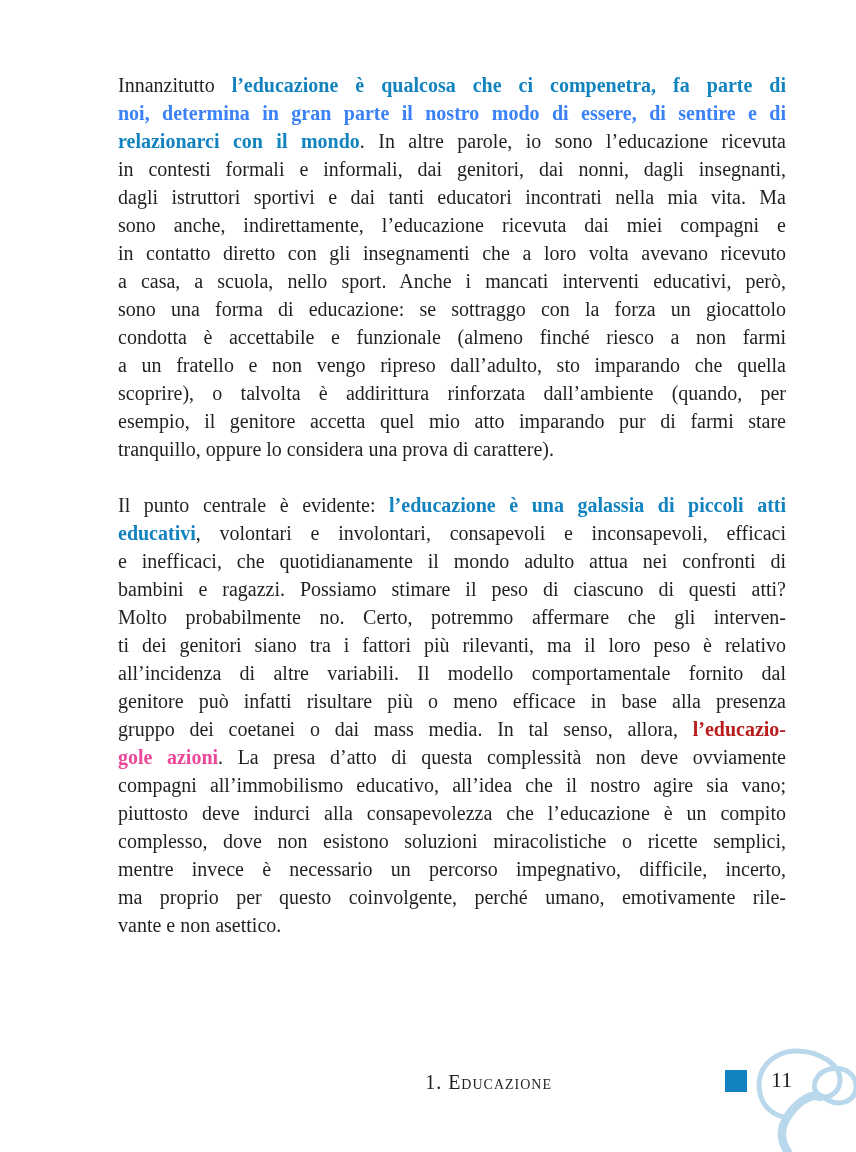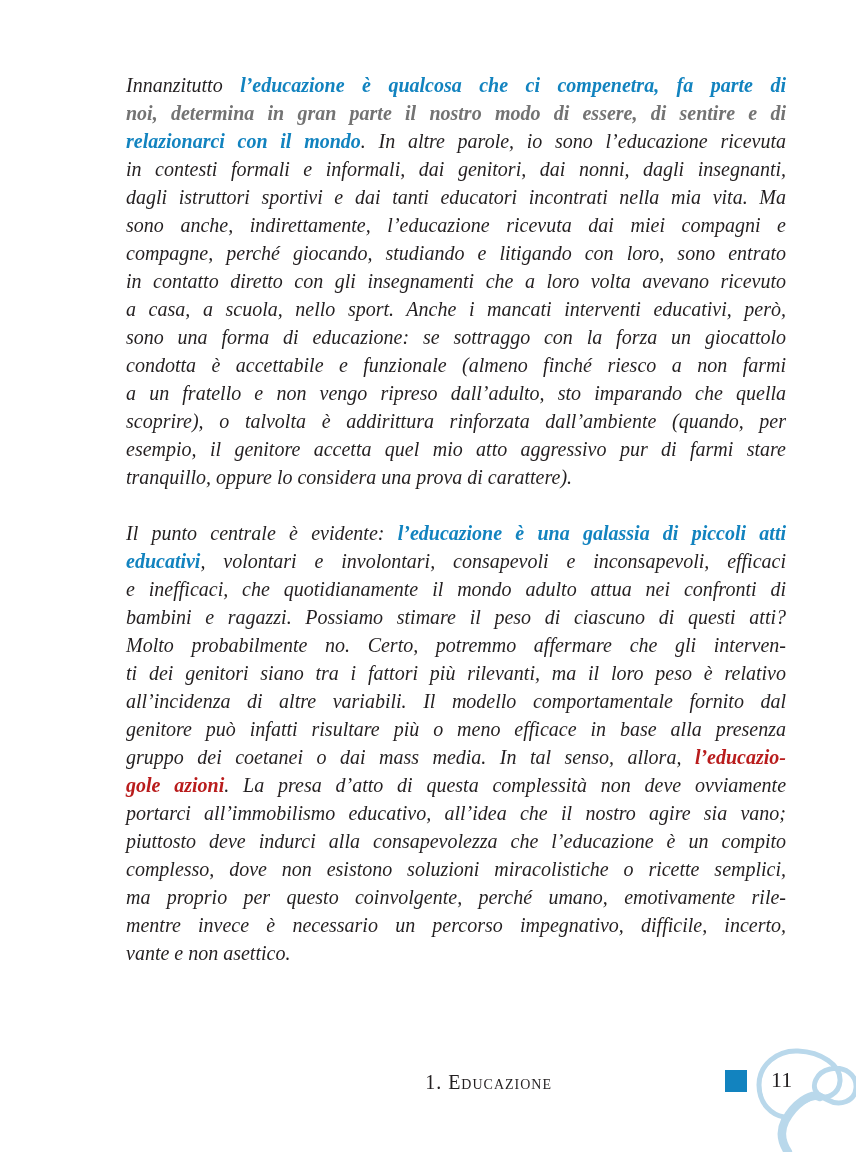--- a/index.html
+++ b/index.html
@@ -13,21 +13,21 @@
     color: #231f20;
   }
   .text-block {
     position: absolute;
     left: 118px;
     top: 71px;
     width: 668px;
     font-size: 20px;
     line-height: 28px;
   }
-  .paragraph { margin: 0 0 28px 8px; font-style: italic; }
+  .paragraph { margin: 0 0 28px 0; }
   .line {
     text-align: justify;
     text-align-last: justify;
     height: 28px;
     overflow: visible;
   }
   .line.last { text-align-last: left; }
   .hl {
     font-weight: 700;
     color: #1283bf;
@@ -69,51 +69,50 @@
   }
 </style>
 </head>
 <body>
 
 <div class="page">
 
   <div class="text-block">
       <div class="paragraph">
         <div class="line"><span class="run">Innanzitutto </span><span class="hl" style="color: rgb(18, 131, 191);">l’educazione è qualcosa che ci compenetra, fa parte di</span></div>
-        <div class="line"><span class="hl" style="color: #737373;">noi, determina in gran parte il nostro modo di essere, di sentire e di</span></div>
+        <div class="line"><span class="hl" style="color: #3b82f6;">noi, determina in gran parte il nostro modo di essere, di sentire e di</span></div>
         <div class="line"><span class="hl" style="color: rgb(18, 131, 191);">relazionarci con il mondo</span><span class="run">. In altre parole, io sono l’educazione ricevuta</span></div>
         <div class="line"><span class="run">in contesti formali e informali, dai genitori, dai nonni, dagli insegnanti,</span></div>
         <div class="line"><span class="run">dagli istruttori sportivi e dai tanti educatori incontrati nella mia vita. Ma</span></div>
         <div class="line"><span class="run">sono anche, indirettamente, l’educazione ricevuta dai miei compagni e</span></div>
-        <div class="line"><span class="run">compagne, perché giocando, studiando e litigando con loro, sono entrato</span></div>
         <div class="line"><span class="run">in contatto diretto con gli insegnamenti che a loro volta avevano ricevuto</span></div>
         <div class="line"><span class="run">a casa, a scuola, nello sport. Anche i mancati interventi educativi, però,</span></div>
         <div class="line"><span class="run">sono una forma di educazione: se sottraggo con la forza un giocattolo</span></div>
         <div class="line"><span class="run">condotta è accettabile e funzionale (almeno finché riesco a non farmi</span></div>
         <div class="line"><span class="run">a un fratello e non vengo ripreso dall’adulto, sto imparando che quella</span></div>
         <div class="line"><span class="run">scoprire), o talvolta è addirittura rinforzata dall’ambiente (quando, per</span></div>
-        <div class="line"><span class="run">esempio, il genitore accetta quel mio atto aggressivo pur di farmi stare</span></div>
+        <div class="line"><span class="run">esempio, il genitore accetta quel mio atto imparando pur di farmi stare</span></div>
         <div class="line last"><span class="run">tranquillo, oppure lo considera una prova di carattere).</span></div>
       </div>
       <div class="paragraph">
         <div class="line"><span class="run">Il punto centrale è evidente: </span><span class="hl" style="color: rgb(18, 131, 191);">l’educazione è una galassia di piccoli atti</span></div>
         <div class="line"><span class="hl" style="color: rgb(18, 131, 191);">educativi</span><span class="run">, volontari e involontari, consapevoli e inconsapevoli, efficaci</span></div>
         <div class="line"><span class="run">e inefficaci, che quotidianamente il mondo adulto attua nei confronti di</span></div>
         <div class="line"><span class="run">bambini e ragazzi. Possiamo stimare il peso di ciascuno di questi atti?</span></div>
         <div class="line"><span class="run">Molto probabilmente no. Certo, potremmo affermare che gli interven-</span></div>
         <div class="line"><span class="run">ti dei genitori siano tra i fattori più rilevanti, ma il loro peso è relativo</span></div>
         <div class="line"><span class="run">all’incidenza di altre variabili. Il modello comportamentale fornito dal</span></div>
         <div class="line"><span class="run">genitore può infatti risultare più o meno efficace in base alla presenza</span></div>
         <div class="line"><span class="run">gruppo dei coetanei o dai mass media. In tal senso, allora, </span><span class="hl" style="color: #b91c1c;">l’educazio-</span></div>
-        <div class="line"><span class="hl" style="color: #b91c1c;">gole azioni</span><span class="run">. La presa d’atto di questa complessità non deve ovviamente</span></div>
-        <div class="line"><span class="run">portarci all’immobilismo educativo, all’idea che il nostro agire sia vano;</span></div>
+        <div class="line"><span class="hl" style="color: #ec4899;">gole azioni</span><span class="run">. La presa d’atto di questa complessità non deve ovviamente</span></div>
+        <div class="line"><span class="run">compagni all’immobilismo educativo, all’idea che il nostro agire sia vano;</span></div>
         <div class="line"><span class="run">piuttosto deve indurci alla consapevolezza che l’educazione è un compito</span></div>
         <div class="line"><span class="run">complesso, dove non esistono soluzioni miracolistiche o ricette semplici,</span></div>
+        <div class="line"><span class="run">mentre invece è necessario un percorso impegnativo, difficile, incerto,</span></div>
         <div class="line"><span class="run">ma proprio per questo coinvolgente, perché umano, emotivamente rile-</span></div>
-        <div class="line"><span class="run">mentre invece è necessario un percorso impegnativo, difficile, incerto,</span></div>
         <div class="line last"><span class="run">vante e non asettico.</span></div>
       </div>
     </div>
 
   <div class="footer">
     <svg class="ribbon" viewBox="0 0 140 132" fill="none" xmlns="http://www.w3.org/2000/svg">
       <path d="M 57 97 C 45 95, 32 84, 32 65 C 32 45, 50 30, 71 31 C 94 32, 114 45, 113 61 C 112 74, 99 81, 91 74 C 83 67, 89 52, 103 49 C 118 46, 130 55, 129 68 C 128 81, 113 87, 101 80 C 87 72, 67 84, 58 101 C 51 114, 55 124, 61 132" stroke="#b9d8eb" stroke-width="5" stroke-linecap="round"></path>
       <path d="M 93 77 C 84 72, 67 84, 58 101 C 52 113, 55 123, 61 132" stroke="#b9d8eb" stroke-width="8.5" stroke-linecap="round"></path>
     </svg>
     <span class="chapter">1. Educazione</span>

